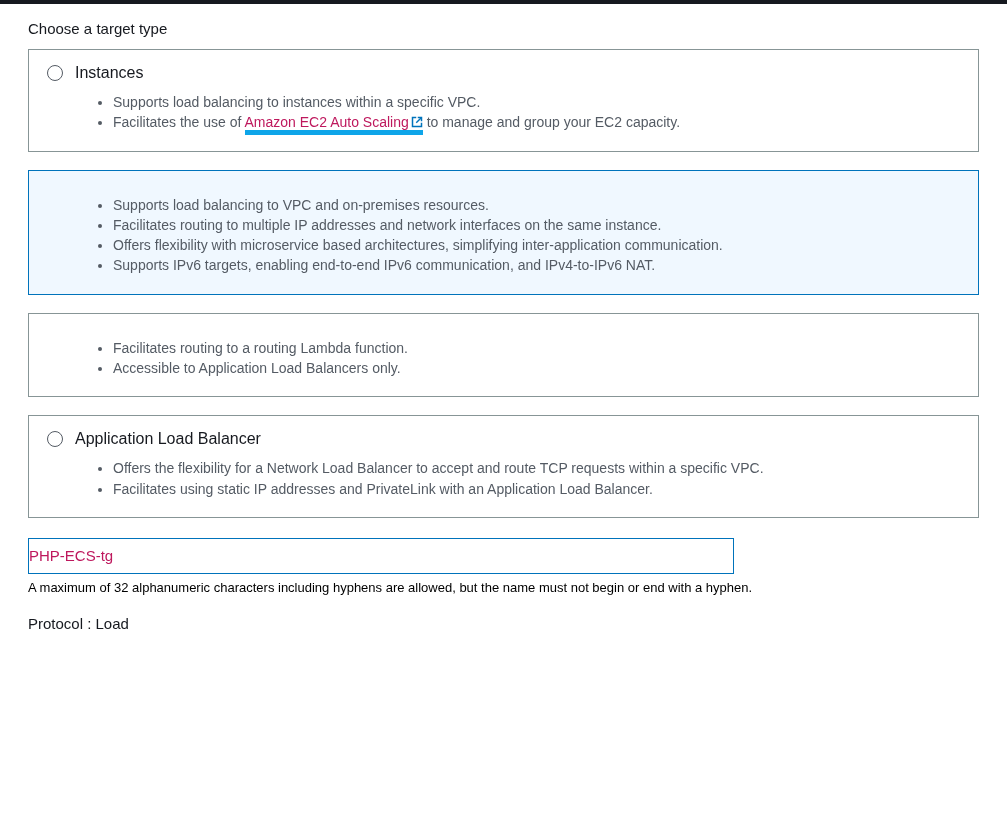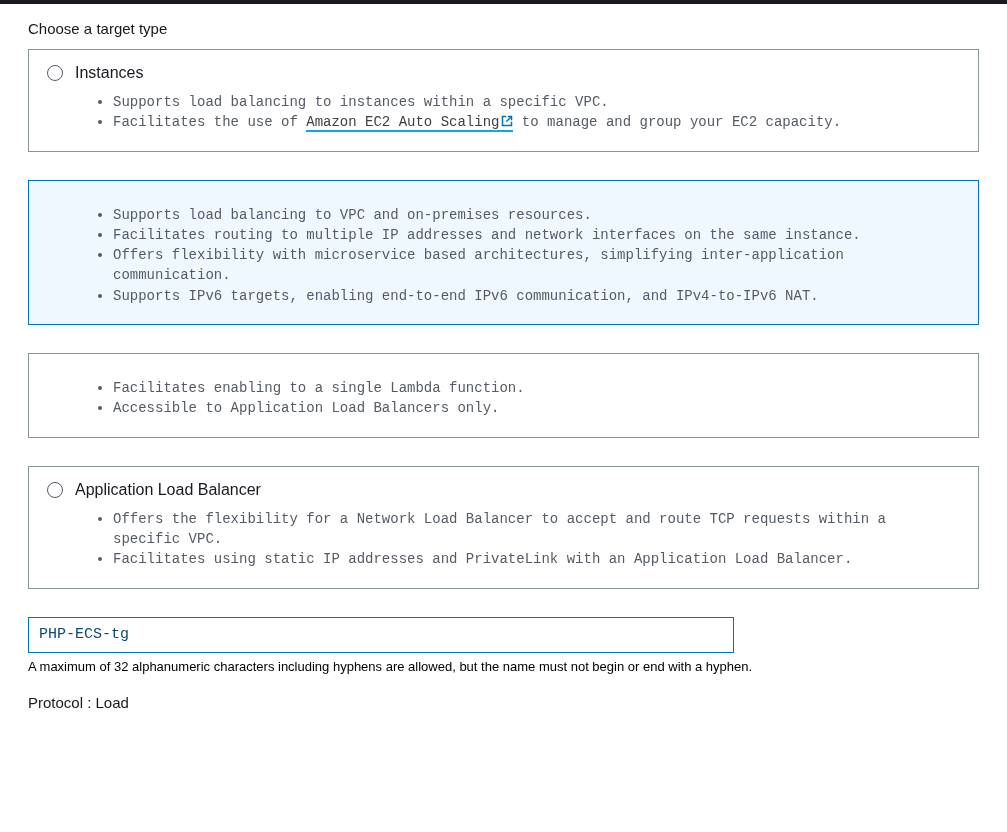--- a/index.html
+++ b/index.html
@@ -18,21 +18,21 @@
     }
     .section-label {
       font-size: 15px;
       font-weight: 400;
       color: #16191f;
       margin-bottom: 12px;
     }
     .radio-card {
       border: 1px solid #879596;
       padding: 14px 32px 18px 18px;
-      margin-bottom: 28px;
+      margin-bottom: 18px;
       cursor: pointer;
       position: relative;
       background: #fff;
     }
     .radio-card.selected {
       border: 1px solid #0073bb;
       background: #f0f8ff;
     }
     .radio-row {
       display: flex;
@@ -60,51 +60,50 @@
       color: #16191f;
     }
     .radio-desc {
       margin-top: 10px;
       padding-left: 48px;
     }
     .radio-desc ul {
       list-style: disc;
       padding-left: 18px;
       color: #545b64;
-      font-family: Liberation Mono, monospace;
     }
     .radio-desc li {
       color: #545b64;
       line-height: 1.45;
       font-size: 14px;
     }
     .link {
-      color: #404040;
+      color: #be185d;
       text-decoration: none;
-      border-bottom: 2px solid #0ea5e9;
+      border-bottom: 5px solid #0ea5e9;
     }
     .ext-icon {
       display: inline-block;
       width: 12px;
       height: 12px;
       margin-left: 2px;
       vertical-align: -1px;
     }
     .field-wrap {
       margin-top: 20px;
     }
     .text-input {
       width: 706px;
       max-width: 100%;
       height: 36px;
       border: 1px solid #0073bb;
-      padding: 0 10px;
+      padding: 0 0;
       font-size: 15px;
-      color: #0c4a6e;
-      font-family: Liberation Mono, monospace;
+      color: #be185d;
+      font-family: Liberation Sans, sans-serif;
       outline: none;
     }
     .hint {
       margin-top: 6px;
       color: #000000;
       font-size: 13px;
     }
   </style>
 </head>
 <body>
@@ -140,21 +139,21 @@
         <li>Facilitates routing to multiple IP addresses and network interfaces on the same instance.</li>
         <li>Offers flexibility with microservice based architectures, simplifying inter-application communication.</li>
         <li>Supports IPv6 targets, enabling end-to-end IPv6 communication, and IPv4-to-IPv6 NAT.</li>
       </ul>
     </div>
   </div>
 
   <div class="radio-card">
     <div class="radio-desc">
       <ul>
-        <li>Facilitates enabling to a single Lambda function.</li>
+        <li>Facilitates routing to a routing Lambda function.</li>
         <li>Accessible to Application Load Balancers only.</li>
       </ul>
     </div>
   </div>
 
   <div class="radio-card">
     <div class="radio-row">
       <span class="radio-circle"></span>
       <span class="radio-title">Application Load Balancer</span>
     </div>

